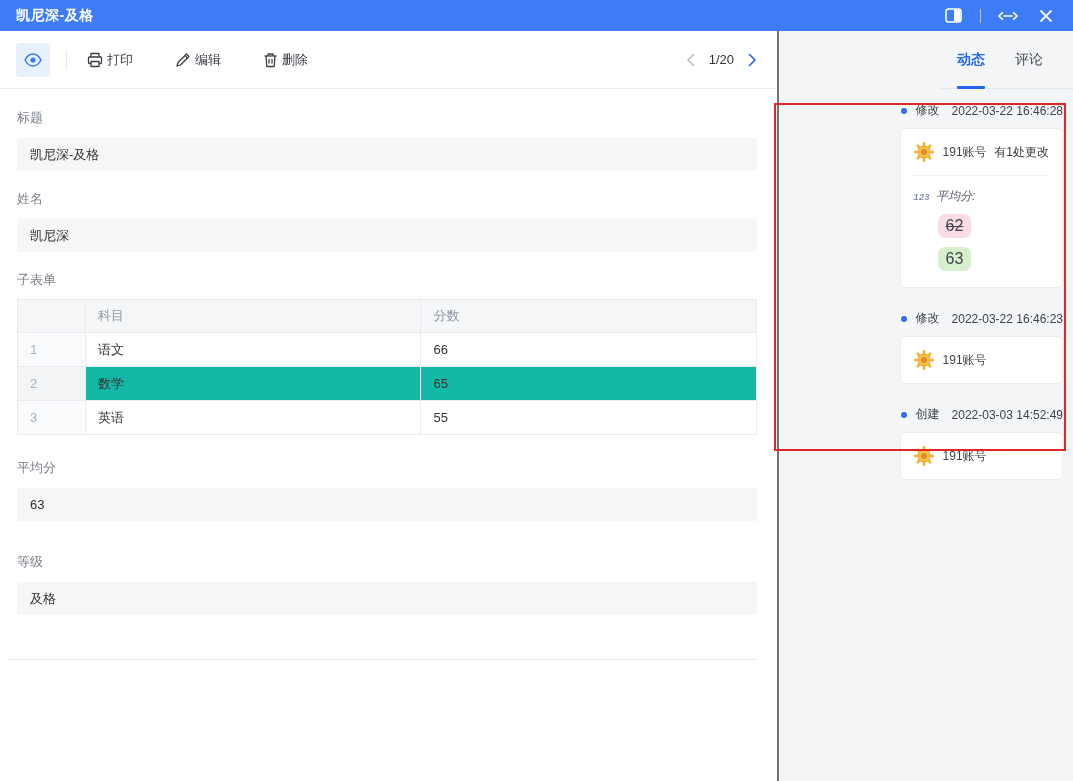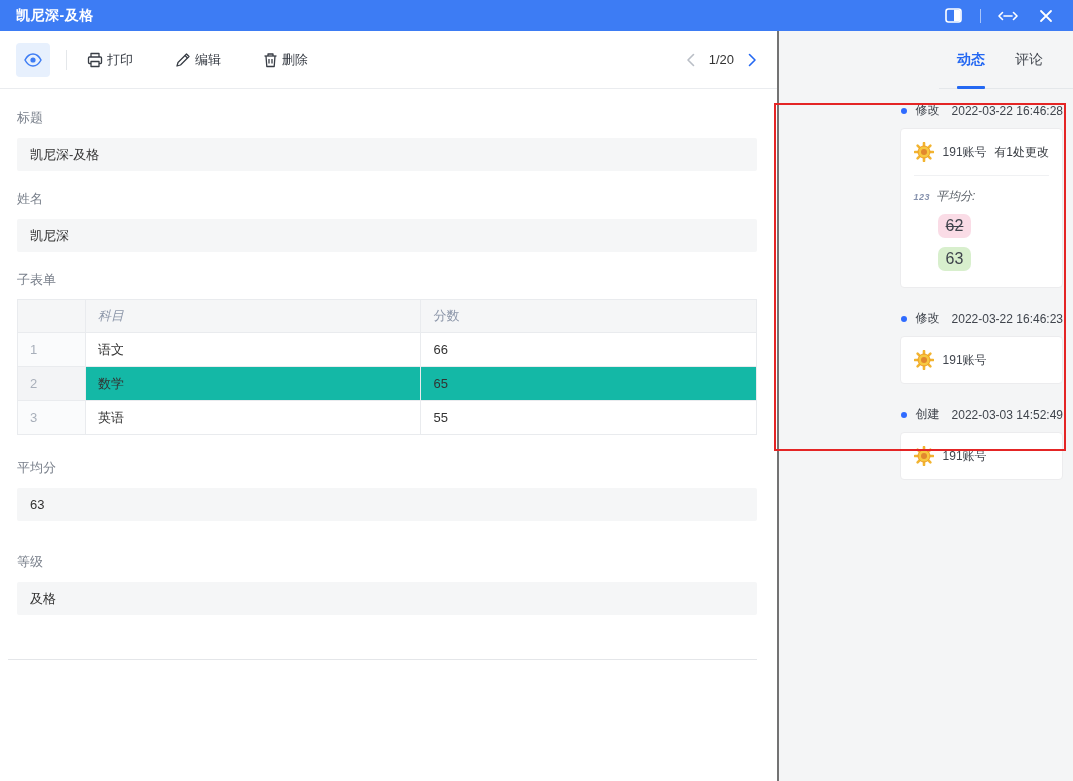--- a/index.html
+++ b/index.html
@@ -31,21 +31,21 @@
   .form-area { padding:20px 20px 0 17px; position:relative; }
   .field { margin-bottom:19px; }
   .field-label { font-size:13px; color:#787f8a; margin-bottom:11px; }
   .field-value { height:33px; background:#f5f6f7; border-radius:2px; padding:0 13px; line-height:33px; font-size:13px; color:#333; }
 
   table.subform { width:740px; border-collapse:collapse; margin-top:-1px; }
   table.subform th, table.subform td { border:1px solid #e9ebee; font-size:13px; font-weight:normal; height:34px; padding:0 12px; text-align:left; }
   table.subform th { background:#f5f6f7; color:#8c96a9; height:33px; }
   td.row-num { width:68px; text-align:center; color:#a8afba; font-size:12px; background:#fafbfc; }
   th.row-num-h { width:68px; }
-  .col-subject { width:336px;font-style:italic; }
+  .col-subject { width:336px; }
   .col-score { width:336px; }
   tr.striped td { background:#14b8a6; }
   tr.striped td.row-num { background:#f3f4f6; }
   td { color:#333; }
 
   .bottom-divider { border:none; border-top:1px solid #e4e6e9; margin:44px 0 0 -9px; width:749px; }
 
   
   .tabbar { height:58px; border-bottom:1px solid #e4e7ea; display:flex; padding-left:18px; flex:none; }
   .tab { position:relative; display:flex; align-items:center; font-size:14px; color:#454a52; margin-right:30px; cursor:pointer; }

